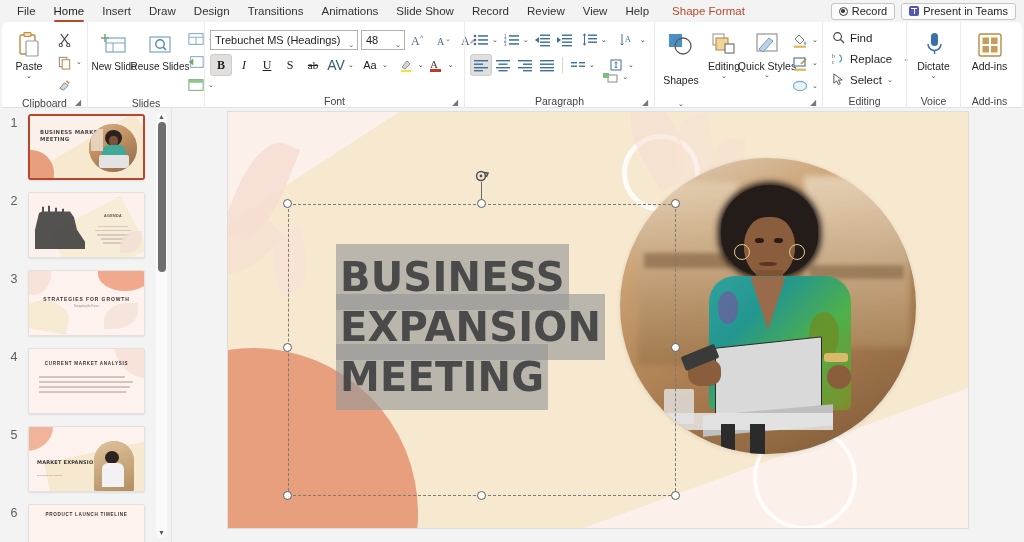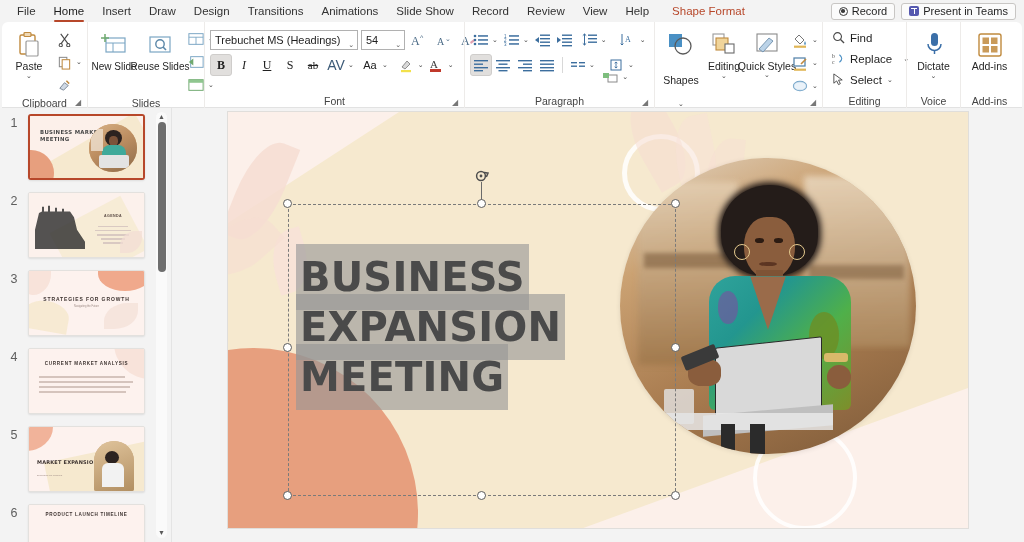--- a/index.html
+++ b/index.html
@@ -172,20 +172,21 @@
   #titlebox { position:absolute; }
   #titlebox .ttext {
     font-family:"DejaVu Sans", sans-serif;
     font-weight:bold; font-size:40px; line-height:50px;
     color:#4A4A4A; letter-spacing:.2px;
   }
   #titlebox .ttext span {
     background:rgba(150,150,150,.62);
     box-decoration-break:clone; -webkit-box-decoration-break:clone;
     padding:10px 4px;
+    margin-left:40px;
   }
   .selbox {
     position:absolute; border:1px dashed #7A7A7A; pointer-events:none;
   }
   .handle {
     position:absolute; width:9px; height:9px; border-radius:50%;
     background:#FFFFFF; border:1.3px solid #5C5C5C; box-sizing:border-box;
   }
   .rot-stem { position:absolute; width:1px; background:#6B6B6B; }
   .rot-knob {
@@ -326,21 +327,21 @@
   </div>
 
   <div class="rgroup" style="width:260px;">
     <div class="rgroup-body" style="flex-direction:column; gap:3px; padding-top:4px;">
       <div class="row" style="gap:3px;">
         <div class="fontname">
           <span>Trebuchet MS (Headings)</span>
           <span class="cb-caret">⌄</span>
         </div>
         <div class="fontsize">
-          <span>54</span>
+          <span>48</span>
           <span class="cb-caret">⌄</span>
         </div>
         <div class="smallbtn">
           <svg width="16" height="15" viewBox="0 0 16 15">
               <text x="0" y="12" font-size="12" fill="#4a6a86" font-family="Liberation Serif, serif">A</text>
               <text x="9" y="7" font-size="7" fill="#4a6a86">^</text>
             </svg>
         </div>
         <div class="smallbtn">
           <svg width="16" height="15" viewBox="0 0 16 15">

